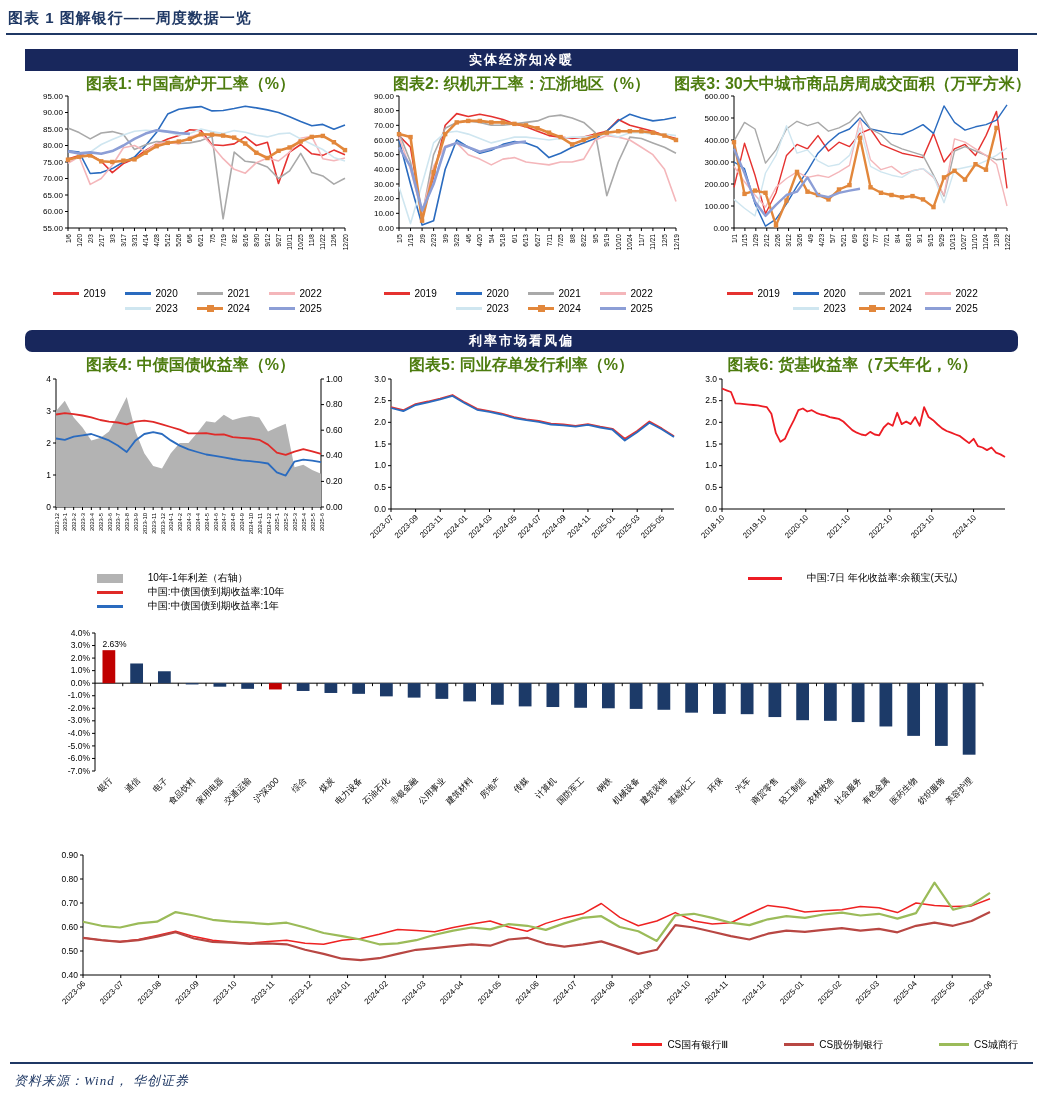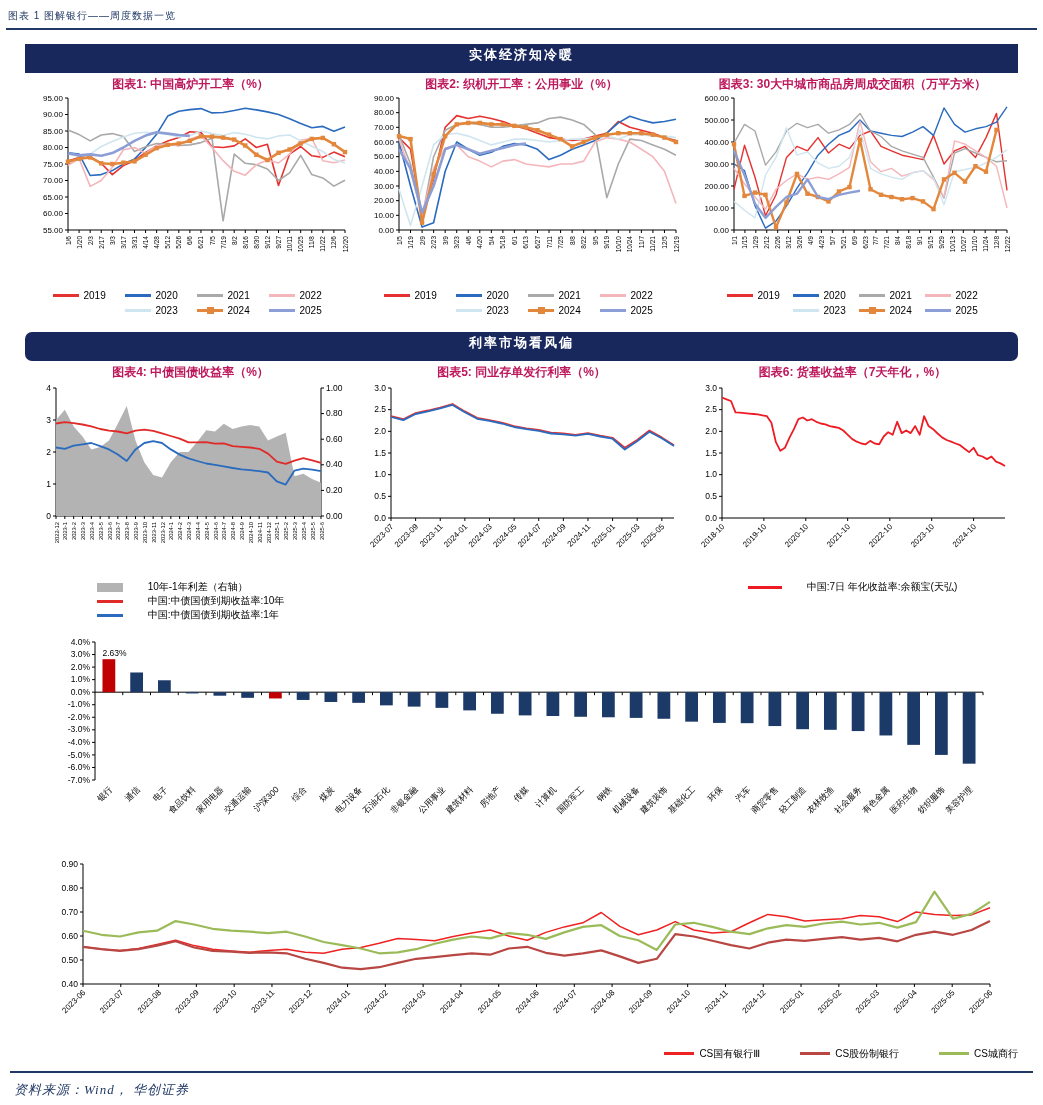--- a/index.html
+++ b/index.html
@@ -1,35 +1,35 @@
 <!DOCTYPE html>
 <html><head>
 <meta charset="utf-8">
 <style>
   html,body{margin:0;padding:0;background:#fff;}
   body{width:1043px;height:1105px;overflow:hidden;font-family:"Liberation Sans",sans-serif;color:#000;}
-  .doc-title{font-size:10px;font-weight:normal;color:#1f3864;padding:9px 8px 5px 8px;letter-spacing:1px;}
+  .doc-title{font-size:15px;font-weight:bold;color:#1f3864;padding:9px 8px 5px 8px;letter-spacing:1px;}
   .doc-rule{border-top:2px solid #1f3864;margin:0 6px;}
   .content{margin:14px 25px 0 25px;}
-  .sec-bar{background:#18275c;color:#fff;font-size:13px;font-weight:bold;text-align:center;height:29px;line-height:21px;letter-spacing:2px;}
+  .sec-bar{background:#18275c;color:#fff;font-size:13px;font-weight:bold;text-align:center;height:22px;line-height:21px;letter-spacing:2px;}
   .row3{display:flex;}
   .panel{width:331px;flex:0 0 331px;display:flex;flex-direction:column;align-items:center;}
-  .chart-title{font-size:12px;font-weight:bold;color:#be185d;margin:3px 0 1px 0;height:15px;white-space:nowrap;}
+  .chart-title{font-size:16px;font-weight:bold;color:#4d7c0f;margin:3px 0 1px 0;height:15px;white-space:nowrap;}
   .legend{display:flex;flex-wrap:wrap;justify-content:flex-end;margin:8px auto;}
   .legend .li{display:flex;align-items:center;font-size:10px;height:15px;}
   .legend .sw{position:relative;display:inline-block;width:26px;height:3px;margin-right:5px;flex:0 0 26px;}
   .legend .sw .mk{position:absolute;left:10px;top:-2px;width:7px;height:7px;}
   .legend .sw.box{height:9px;width:24px;}
   .lg-y{width:300px;}
   .lg-y .li{width:72px;}
   .lg-y3{width:276px;}
   .lg-y3 .li{width:66px;}
   .lg-stack{display:block;width:fit-content;}
   .lg-stack .li{width:auto;height:14px;font-size:10px;gap:20px;}
-  .lg-row{gap:40px;}
+  .lg-row{gap:56px;}
   .src-rule{border-top:2px solid #1f3864;margin:10px 10px 0 10px;}
   .src{font-family:"Liberation Serif",serif;font-style:italic;font-size:13px;color:#1f3864;margin:8px 0 0 14px;letter-spacing:1px;}
   svg text{fill:#000;}
   .s2{margin-top:6px;border-radius:7px;}
 </style>
 </head>
 <body>
 
 <div class="doc-title">图表 1  图解银行——周度数据一览</div>
 <div class="doc-rule"></div>
@@ -174,21 +174,21 @@
             </span>
             <span>2024</span>
           </div>
           <div class="li">
             <span class="sw" style="background: rgb(140, 158, 214);"></span>
             <span>2025</span>
           </div>
         </div>
     </div>
     <div class="panel">
-      <div class="chart-title">图表2: 织机开工率：公用事业（%）</div>
+      <div class="chart-title">图表2: 织机开工率：江浙地区（%）</div>
       <div id="c1"><svg width="329" height="184" viewBox="0 0 329 184">
             <line x1="42" y1="6" x2="42" y2="138" stroke="#000" stroke-width="1"></line>
             <line x1="39" y1="138" x2="42" y2="138" stroke="#000" stroke-width="1"></line>
             <text x="37" y="140.6" font-size="8" text-anchor="end" font-family="&quot;Liberation Sans&quot;,sans-serif">0.00</text>
             <line x1="39" y1="123.33333333333333" x2="42" y2="123.33333333333333" stroke="#000" stroke-width="1"></line>
             <text x="37" y="125.93333333333332" font-size="8" text-anchor="end" font-family="&quot;Liberation Sans&quot;,sans-serif">10.00</text>
             <line x1="39" y1="108.66666666666667" x2="42" y2="108.66666666666667" stroke="#000" stroke-width="1"></line>
             <text x="37" y="111.26666666666667" font-size="8" text-anchor="end" font-family="&quot;Liberation Sans&quot;,sans-serif">20.00</text>
             <line x1="39" y1="94.00000000000001" x2="42" y2="94.00000000000001" stroke="#000" stroke-width="1"></line>
             <text x="37" y="96.60000000000001" font-size="8" text-anchor="end" font-family="&quot;Liberation Sans&quot;,sans-serif">30.00</text>

